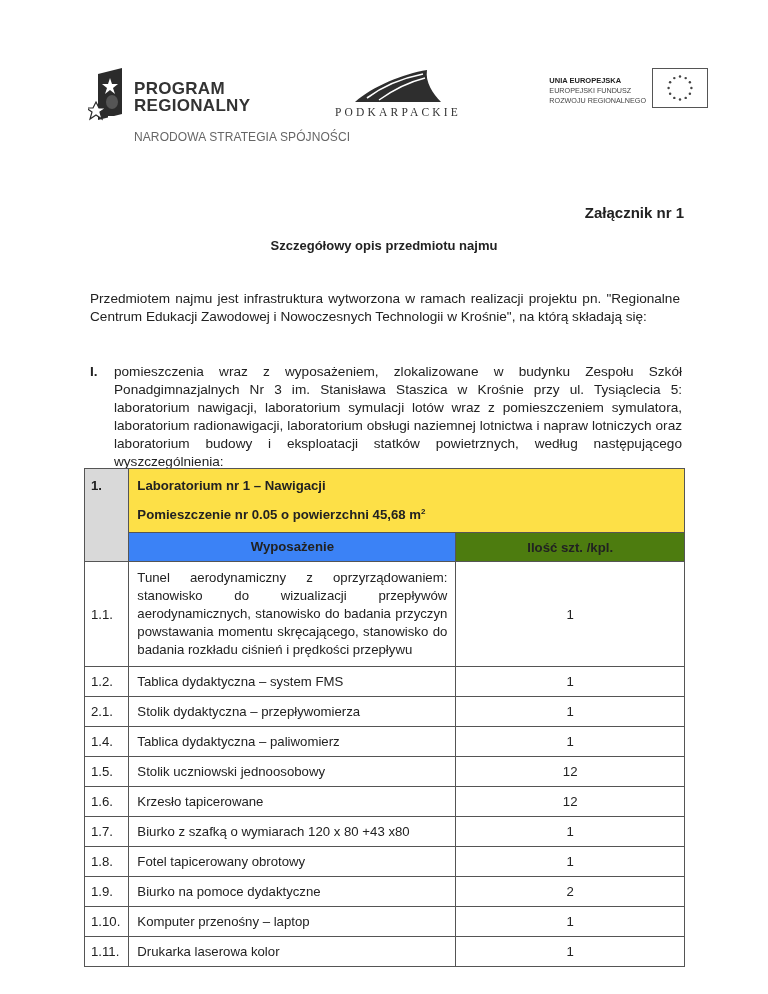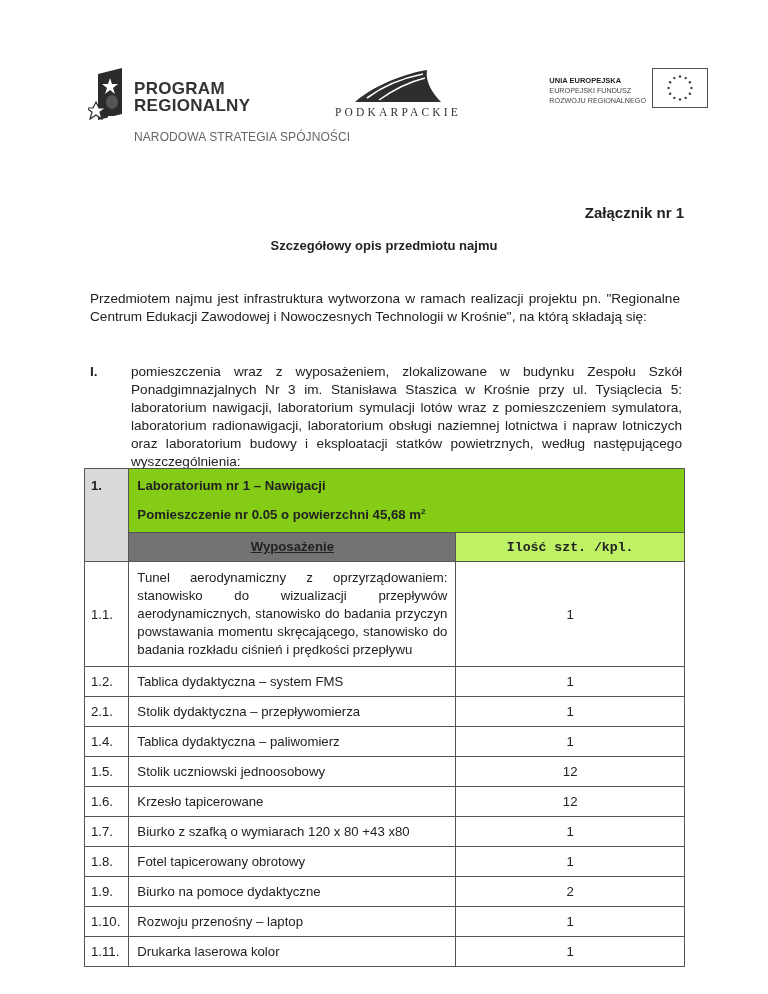--- a/index.html
+++ b/index.html
@@ -18,21 +18,21 @@
   .logo-right .lines { position: absolute; right: 62px; top: 14px; white-space: nowrap; }
   .logo-right .l1 { font-size: 7.5px; font-weight: bold; color: #222; line-height: 10px; }
   .logo-right .l2 { font-size: 7.2px; color: #444; line-height: 10px; }
   .logo-right .flag { position: absolute; right: 0; top: 6px; width: 56px; height: 40px; border: 1px solid #555; box-sizing: border-box; }
   .intro-ital { position: absolute; top: 157px; left: 0; width: 768px; text-align: center; font-style: italic; font-size: 11.2px; line-height: 16px; color: #222; }
   .annex { position: absolute; top: 204px; right: 84px; font-weight: bold; font-size: 15px; text-align: center; }
   .title { position: absolute; top: 238px; left: 0; width: 768px; text-align: center; font-weight: bold; font-size: 13px; }
   .para { position: absolute; top: 290px; left: 90px; width: 590px; font-size: 13.6px; line-height: 18px; text-align: justify; }
   .section { position: absolute; top: 363px; left: 90px; width: 592px; font-size: 13.6px; line-height: 18px; }
   .section .num { position: absolute; left: 0; top: 0; font-weight: bold; }
-  .section .body { margin-left: 41px; text-align: justify; }
+  .section .body { margin-left: 24px; text-align: justify; }
   table.inv { position: absolute; top: 468px; left: 84px; width: 601px; border-collapse: collapse; font-size: 13.2px; }
   table.inv td { border: 1px solid #555; padding: 0 8px; vertical-align: middle; }
   .hdr td { background: #d9d9d9; }
   .hdr .lbl { font-weight: bold; padding-top: 4px; padding-bottom: 4px; line-height: 26px; }
   .sub td.c { background: #f2f2f2; font-weight: bold; text-align: center; height: 28px; }
   td.no { width: 22px; padding-left: 6px !important; }
   td.desc { width: 310px; text-align: justify; line-height: 18px; }
   td.qty { text-align: center; }
   tr.row td { height: 29px; }
   tr.row.tall td { height: 104px; }
@@ -101,28 +101,28 @@
 
 <div class="section">
   <span class="num">I.</span>
   <div class="body">pomieszczenia wraz z wyposażeniem, zlokalizowane w budynku Zespołu Szkół Ponadgimnazjalnych Nr 3 im. Stanisława Staszica w Krośnie przy ul. Tysiąclecia 5: laboratorium nawigacji, laboratorium symulacji lotów wraz z pomieszczeniem symulatora, laboratorium radionawigacji, laboratorium obsługi naziemnej lotnictwa i napraw lotniczych oraz laboratorium budowy i eksploatacji statków powietrznych, według następującego wyszczególnienia:</div>
 </div>
 
 <table class="inv">
   <tbody id="tbody">
     <tr class="hdr">
       <td class="no lbl" rowspan="2" style="vertical-align: top; background: rgb(217, 217, 217);">1.</td>
-      <td class="lbl" colspan="2" style="background: #84cc16;">
+      <td class="lbl" colspan="2" style="background: #fde047;">
         <div>Laboratorium nr 1 – Nawigacji</div>
         <div><span>Pomieszczenie nr 0.05 o powierzchni 45,68 m</span><sup>2</sup></div>
       </td>
     </tr>
     <tr class="sub">
-      <td class="c desc" style="background: #737373; text-decoration: underline;">Wyposażenie</td>
-      <td class="c" style="background: #bef264; font-family: Liberation Mono, monospace;">Ilość szt. /kpl.</td>
+      <td class="c desc" style="background: #3b82f6;">Wyposażenie</td>
+      <td class="c" style="background: #4d7c0f;">Ilość szt. /kpl.</td>
     </tr>
   <tr class="row tall">
         <td class="no">1.1.</td>
         <td class="desc">Tunel aerodynamiczny z oprzyrządowaniem: stanowisko do wizualizacji przepływów aerodynamicznych, stanowisko do badania przyczyn powstawania momentu skręcającego, stanowisko do badania rozkładu ciśnień i prędkości przepływu</td>
         <td class="qty">1</td>
       </tr>
       <tr class="row">
         <td class="no">1.2.</td>
         <td class="desc">Tablica dydaktyczna – system FMS</td>
         <td class="qty">1</td>
@@ -157,21 +157,21 @@
         <td class="desc">Fotel tapicerowany obrotowy</td>
         <td class="qty">1</td>
       </tr>
       <tr class="row">
         <td class="no">1.9.</td>
         <td class="desc">Biurko na pomoce dydaktyczne</td>
         <td class="qty">2</td>
       </tr>
       <tr class="row">
         <td class="no">1.10.</td>
-        <td class="desc">Rozwoju przenośny – laptop</td>
+        <td class="desc">Komputer przenośny – laptop</td>
         <td class="qty">1</td>
       </tr>
       <tr class="row">
         <td class="no">1.11.</td>
         <td class="desc">Drukarka laserowa kolor</td>
         <td class="qty">1</td>
       </tr>
     </tbody>
 </table>
 

